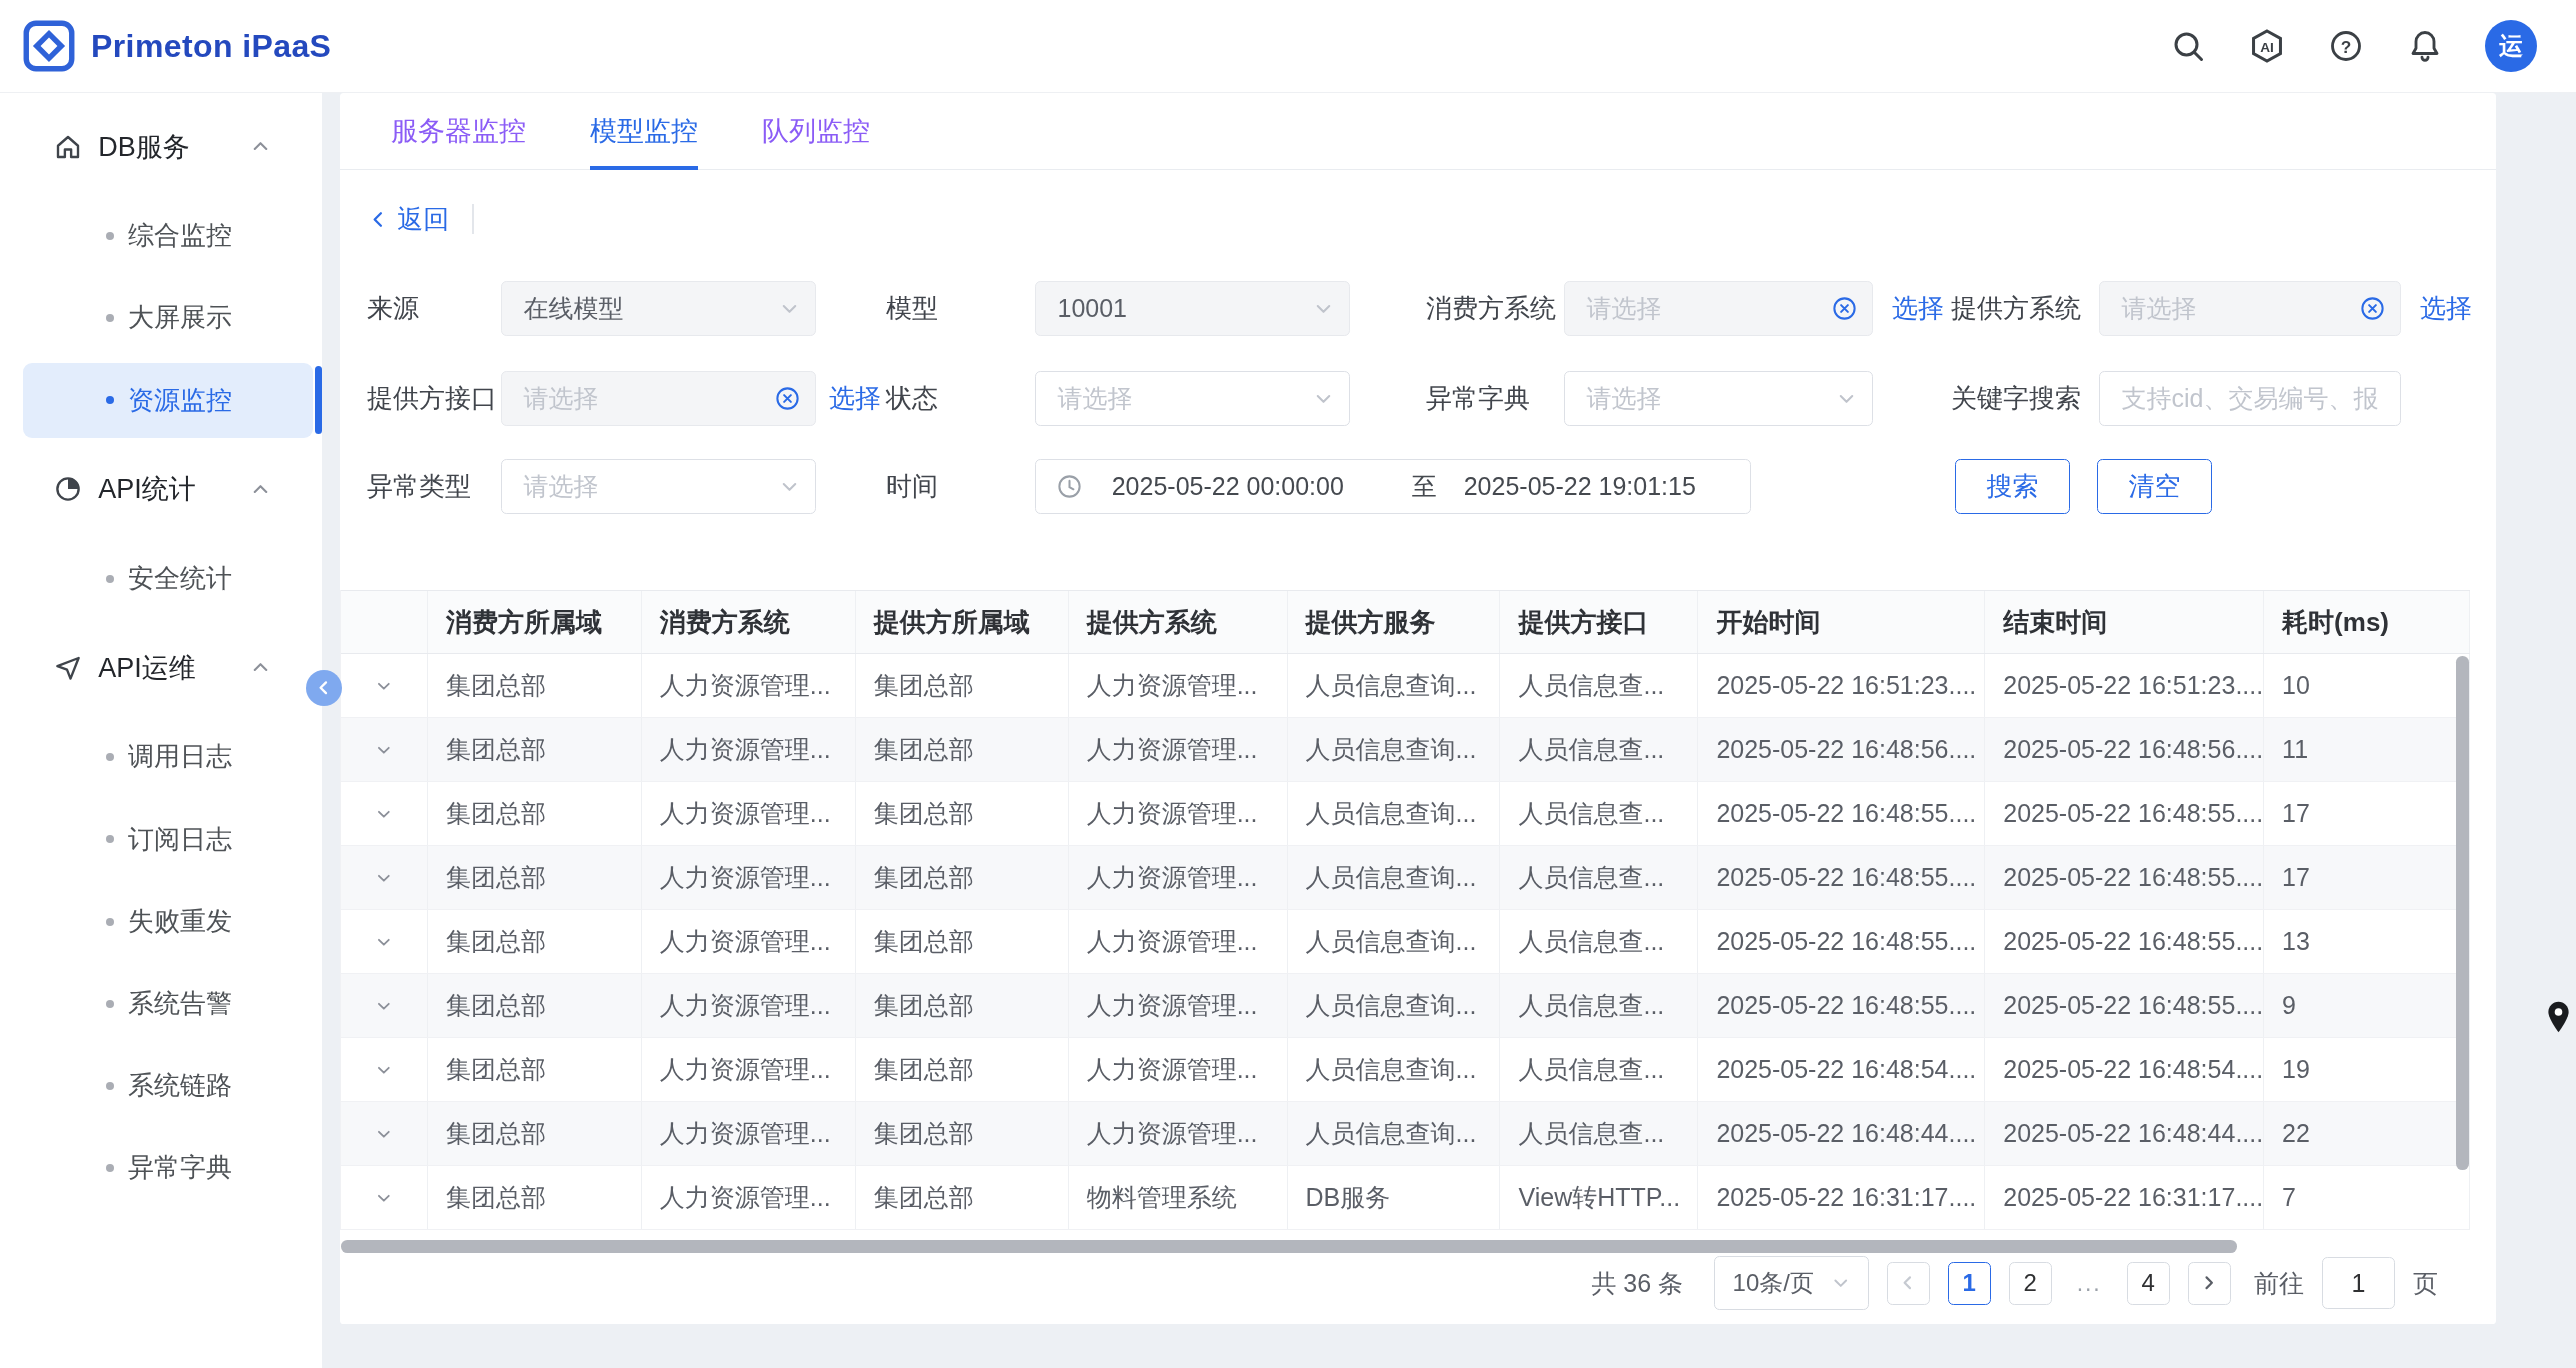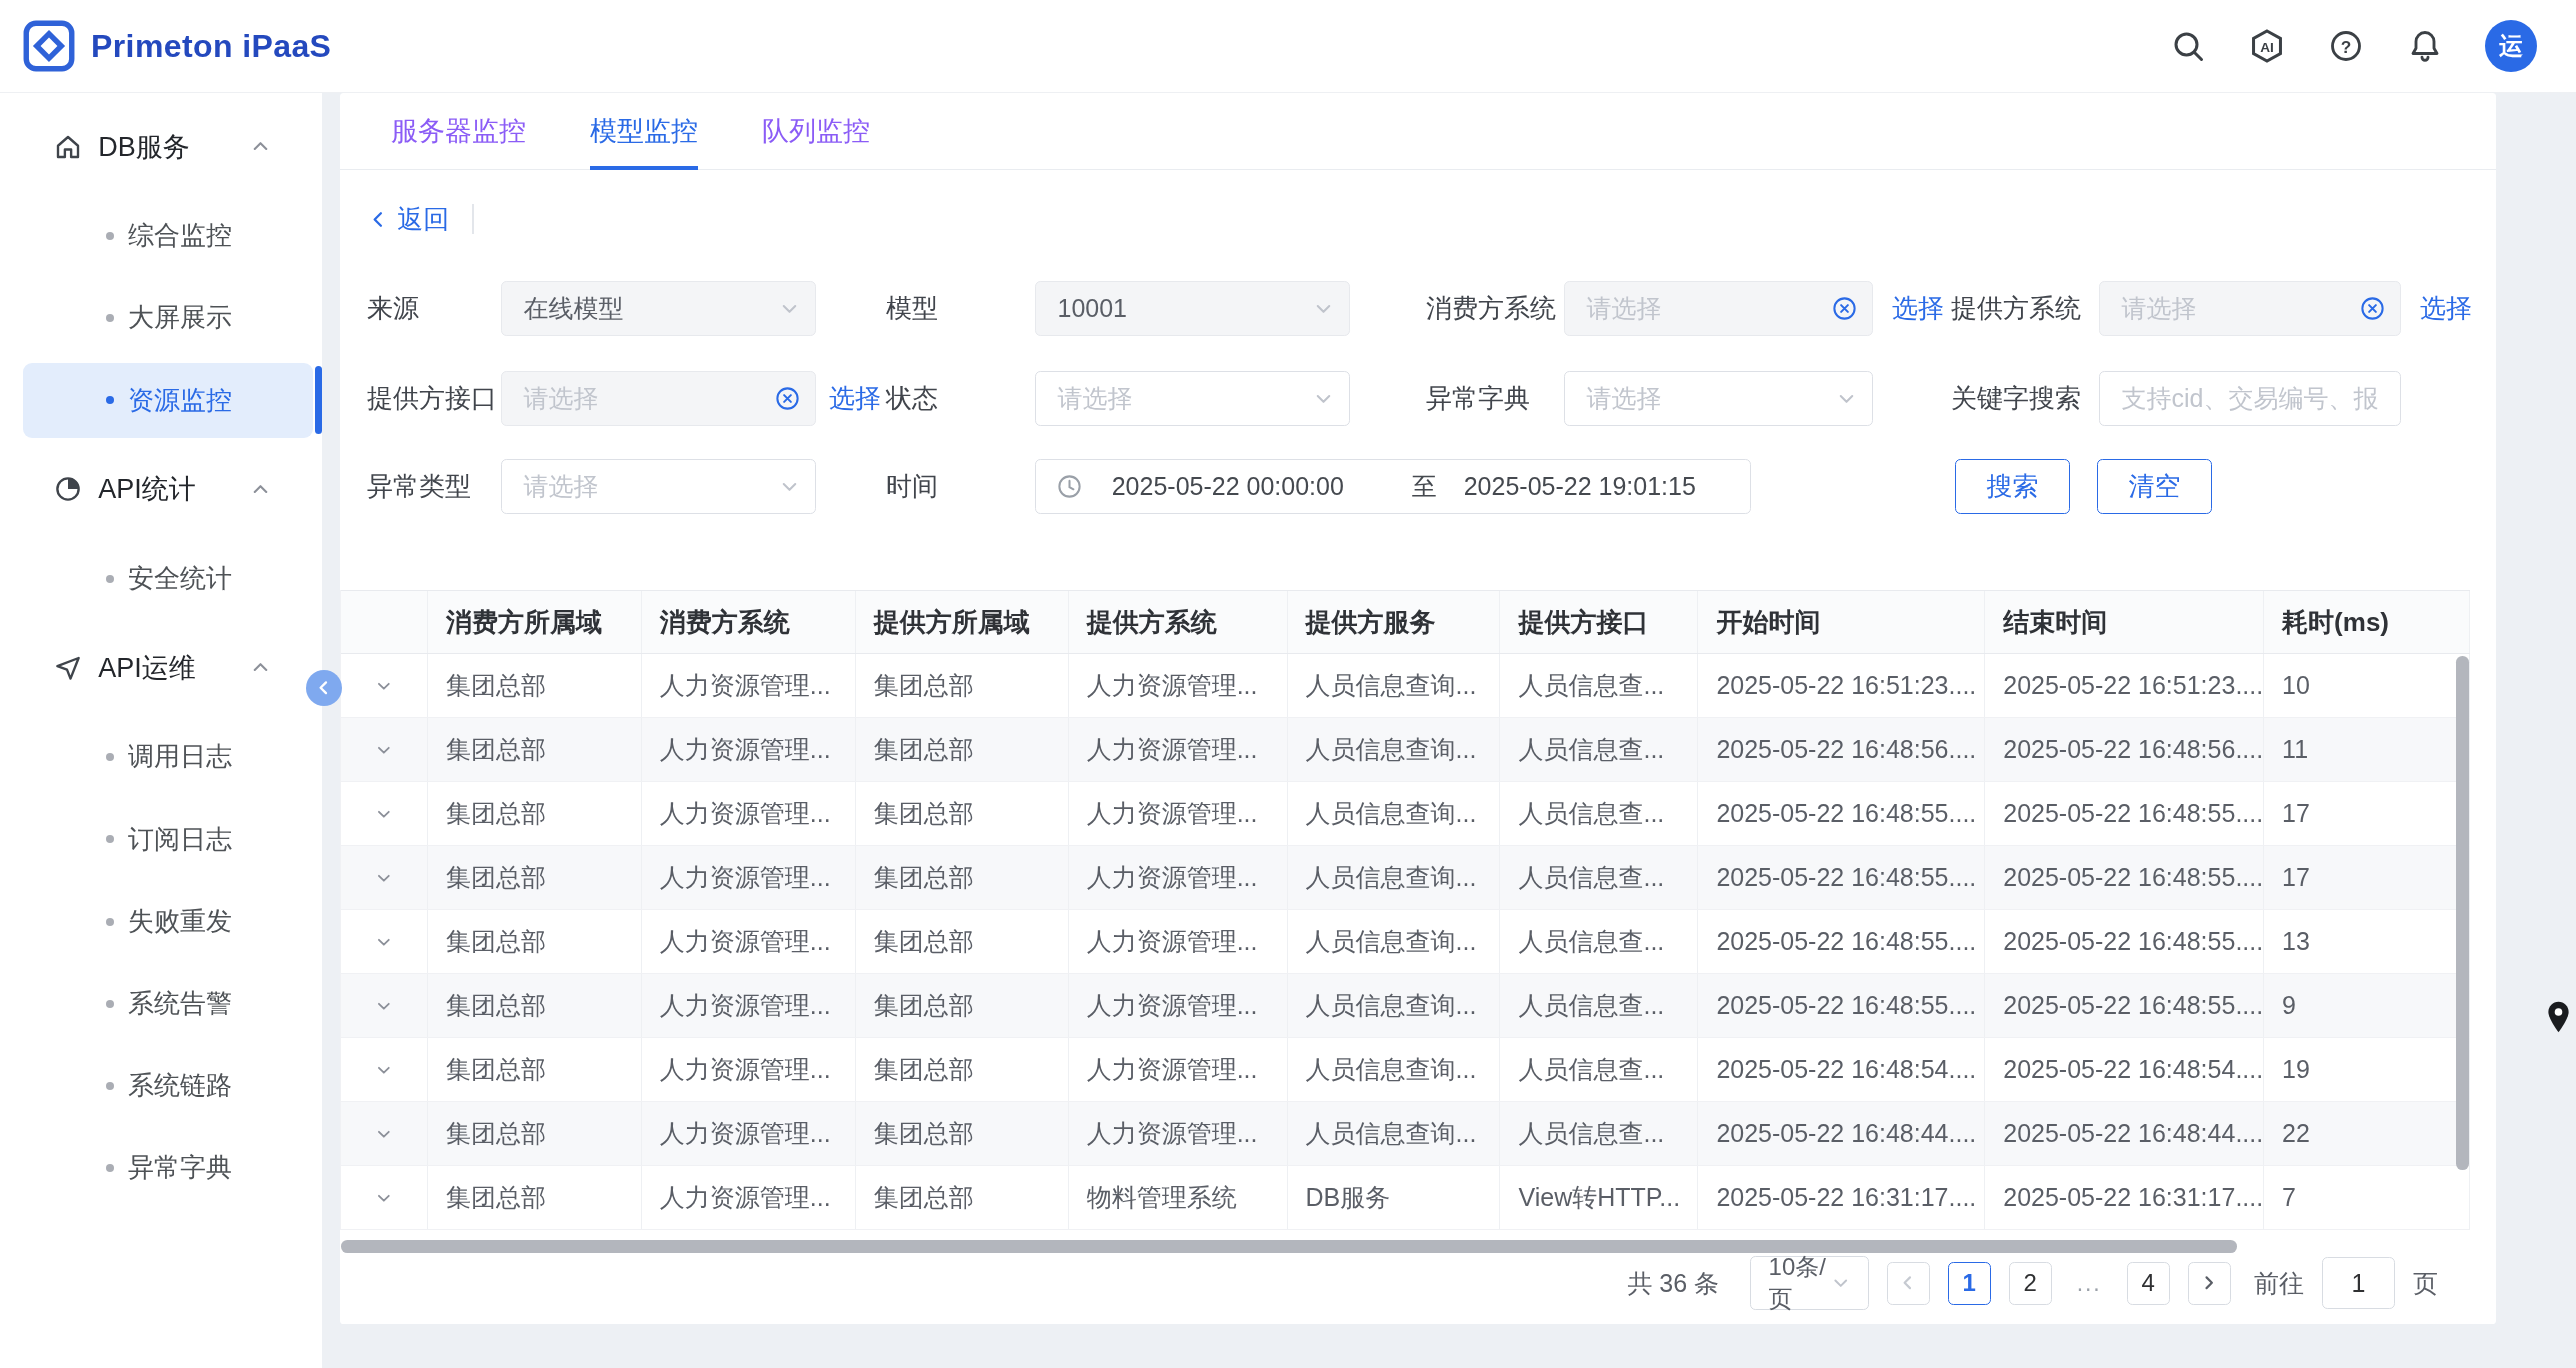--- a/index.html
+++ b/index.html
@@ -104,21 +104,21 @@
   .trow.alt { background:#f7f8fa; }
   .h-scroll { position:absolute; left:0; top:650px; width:1896px; height:12.5px; border-radius:6.3px; background:#b3b6bd; }
   .v-scroll { position:absolute; left:2115px; top:66px; width:12.5px; height:514px; border-radius:6.3px; background:#b3b6bd; }
   
   .pagination {
     position:absolute; left:0; right:58px; top:1156px; height:68px;
     display:flex; align-items:center; justify-content:flex-end; gap:18px;
     font-size:25px; color:#5a5e66;
   }
   .total-count { margin-right:12.5px; }
-  .size-select { width:119px; height:54px; border:1.8px solid #d8dce2; border-radius:5.4px; background:#fff;
+  .size-select { width:155px; height:54px; border:1.8px solid #d8dce2; border-radius:5.4px; background:#fff;
                  display:flex; align-items:center; font-size:24px; color:#5a5e66; }
   .size-select .val { margin-left:18px; }
   .pg-btn { width:43px; height:43px; border:1.8px solid #d8dce2; border-radius:5.4px; background:#fff;
             display:flex; align-items:center; justify-content:center; font-size:24px; color:#303133; }
   .pg-btn.active { border-color:#2a6ae6; color:#2a6ae6; font-weight:700; }
   .pg-ellipsis { width:39px; text-align:center; color:#9aa0a8; font-size:23px; letter-spacing:1.8px; }
   .goto-label { margin-left:5.4px; }
   .goto-input { width:73px; height:52px; border:1.8px solid #d8dce2; border-radius:5.4px; background:#fff;
                 text-align:center; font-size:25px; color:#303133; outline:none; }
   

